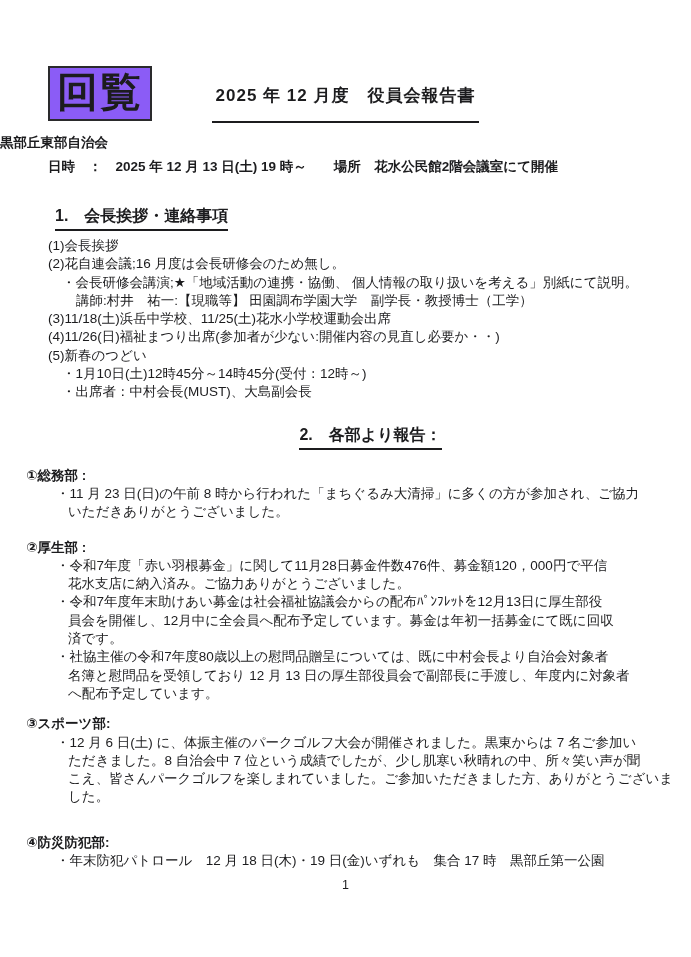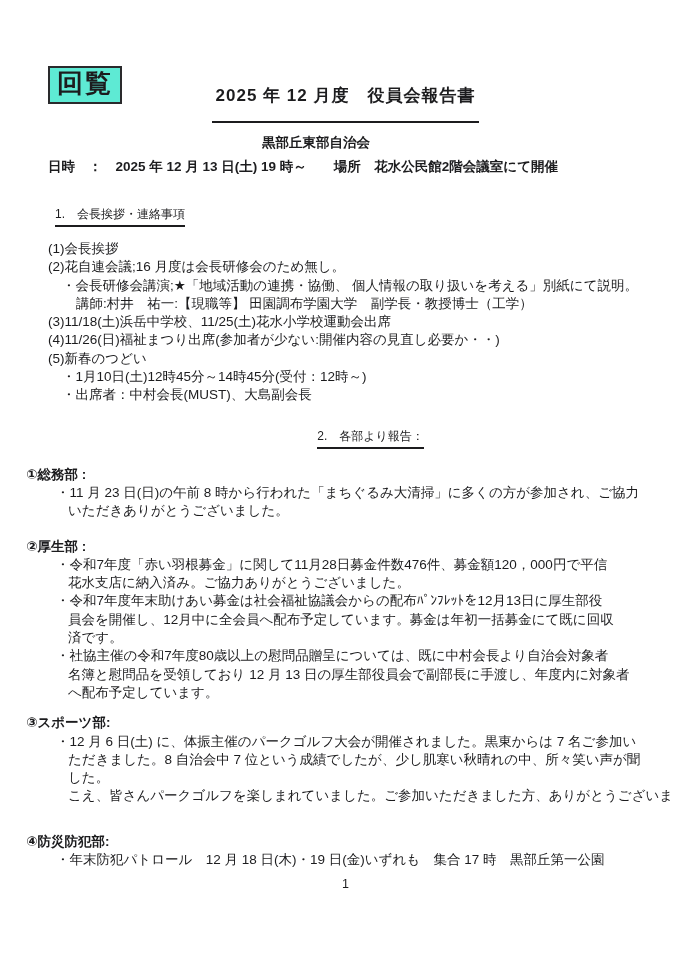--- a/index.html
+++ b/index.html
@@ -17,64 +17,64 @@
     color: #1c1c1e;
     overflow: hidden;
   }
   
   .kairan-box {
     position: absolute;
     left: 48px;
     top: 66px;
     border: 2px solid #2a2a2c;
     padding: 1px 7px 3px 7px;
-    font-size: 26px;
+    font-size: 41px;
     font-weight: bold;
     line-height: 1.15;
     letter-spacing: 2px;
-    background: #5eead4;
+    background: #8b5cf6;
   }
   .title-row {
     padding-top: 84px;
     text-align: center;
   }
   .doc-title {
     display: inline-block;
     font-size: 17px;
     font-weight: bold;
     letter-spacing: 1px;
     border-bottom: 2px solid #1c1c1e;
     padding: 0 4px 14px 4px;
   }
   .org-row {
     margin-top: 11px;
     padding-right: 59px;
-    text-align: center;
+    text-align: left;
     font-size: 13.5px;
     font-weight: bold;
   }
   .datetime-row {
     margin-top: 6px;
     padding-left: 48px;
     font-size: 13.5px;
     font-weight: bold;
   }
   .sec-heading {
     margin-top: 30px;
     margin-left: 55px;
-    font-size: 12px;
-    font-weight: normal;
+    font-size: 16px;
+    font-weight: bold;
   }
   .sec-heading > span {
     display: inline-block;
     border-bottom: 2px solid #1c1c1e;
     padding-bottom: 2px;
   }
   .sec1-lines {
-    margin-top: 13px;
+    margin-top: 6px;
   }
   .line {
     padding-left: 48px;
     font-size: 13.5px;
     line-height: 18.3px;
     white-space: nowrap;
   }
   .line.ind1 { padding-left: 62px; }
   .line.ind2 { padding-left: 76px; }
   .sec2-heading { margin-top: 23px; margin-left: 50px; text-align: center; }
@@ -147,22 +147,22 @@
     <div class="line cont">済です。</div>
     <div class="line bullet">・社協主催の令和7年度80歳以上の慰問品贈呈については、既に中村会長より自治会対象者</div>
     <div class="line cont">名簿と慰問品を受領しており 12 月 13 日の厚生部役員会で副部長に手渡し、年度内に対象者</div>
     <div class="line cont">へ配布予定しています。</div>
   </div>
 
   <div class="dept gap-lg">
     <div class="dept-heading">③スポーツ部:</div>
     <div class="line bullet">・12 月 6 日(土) に、体振主催のパークゴルフ大会が開催されました。黒東からは 7 名ご参加い</div>
     <div class="line cont">ただきました。8 自治会中 7 位という成績でしたが、少し肌寒い秋晴れの中、所々笑い声が聞</div>
+    <div class="line cont">こえ、皆さんパークゴルフを楽しまれていました。ご参加いただきました方、ありがとうございま</div>
     <div class="line cont">した。</div>
-    <div class="line cont">こえ、皆さんパークゴルフを楽しまれていました。ご参加いただきました方、ありがとうございま</div>
   </div>
 
   <div class="dept gap-xl">
     <div class="dept-heading">④防災防犯部:</div>
     <div class="line bullet">・年末防犯パトロール　12 月 18 日(木)・19 日(金)いずれも　集合 17 時　黒部丘第一公園</div>
   </div>
 
   <div class="footer-pagenum">1</div>
 
 </div>

